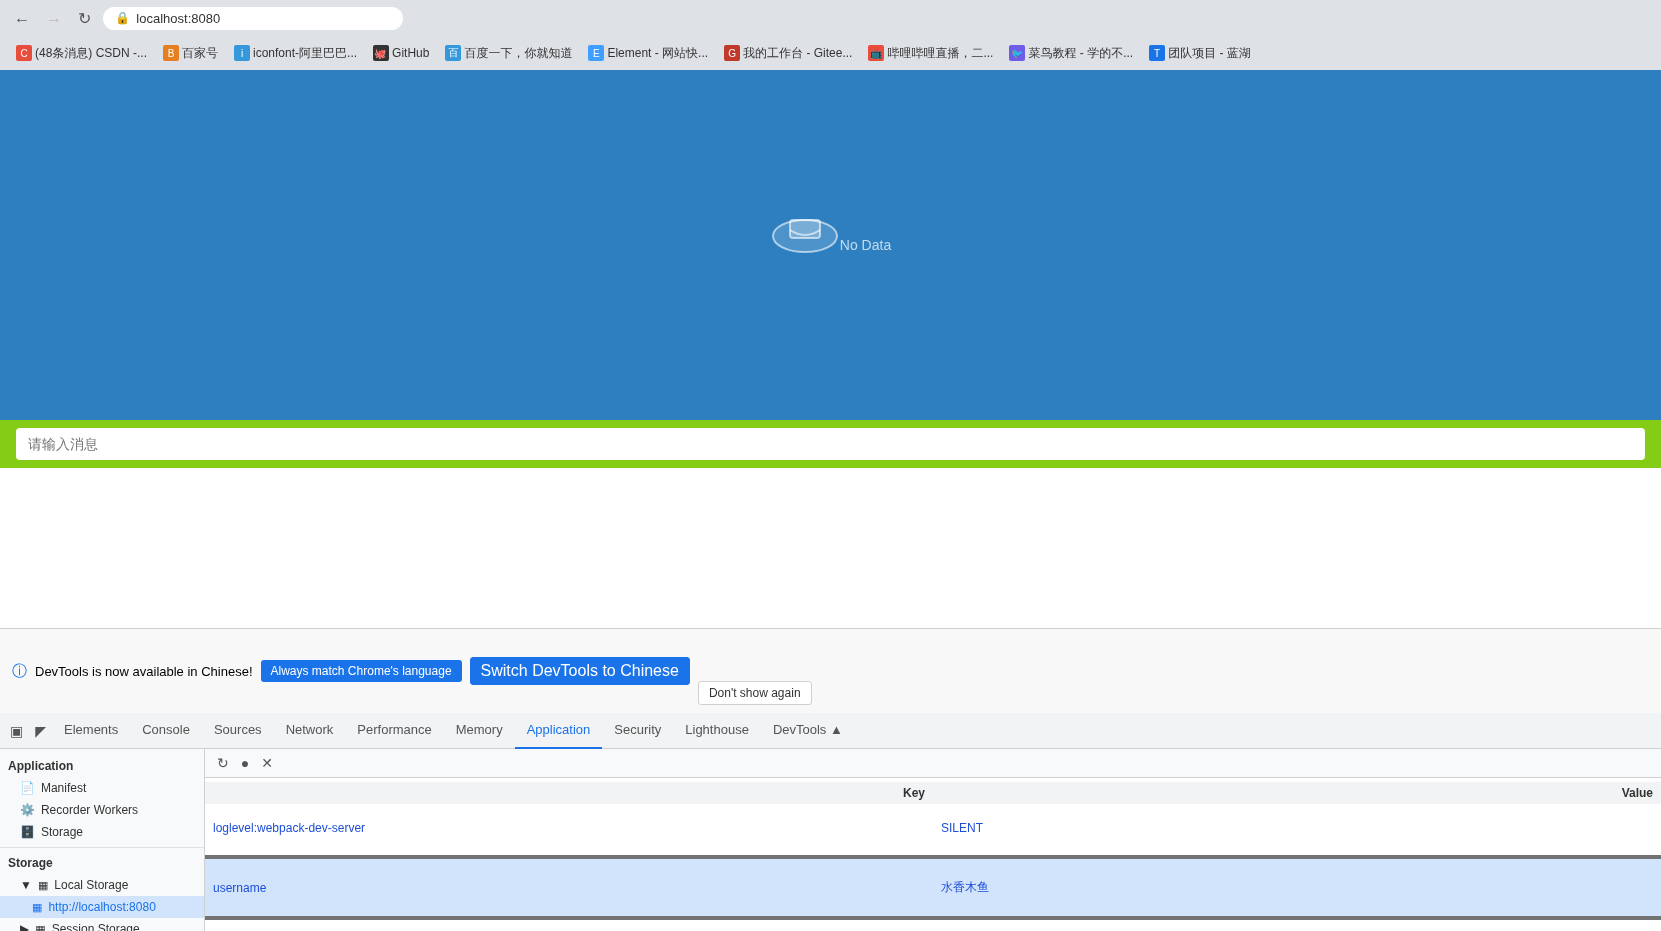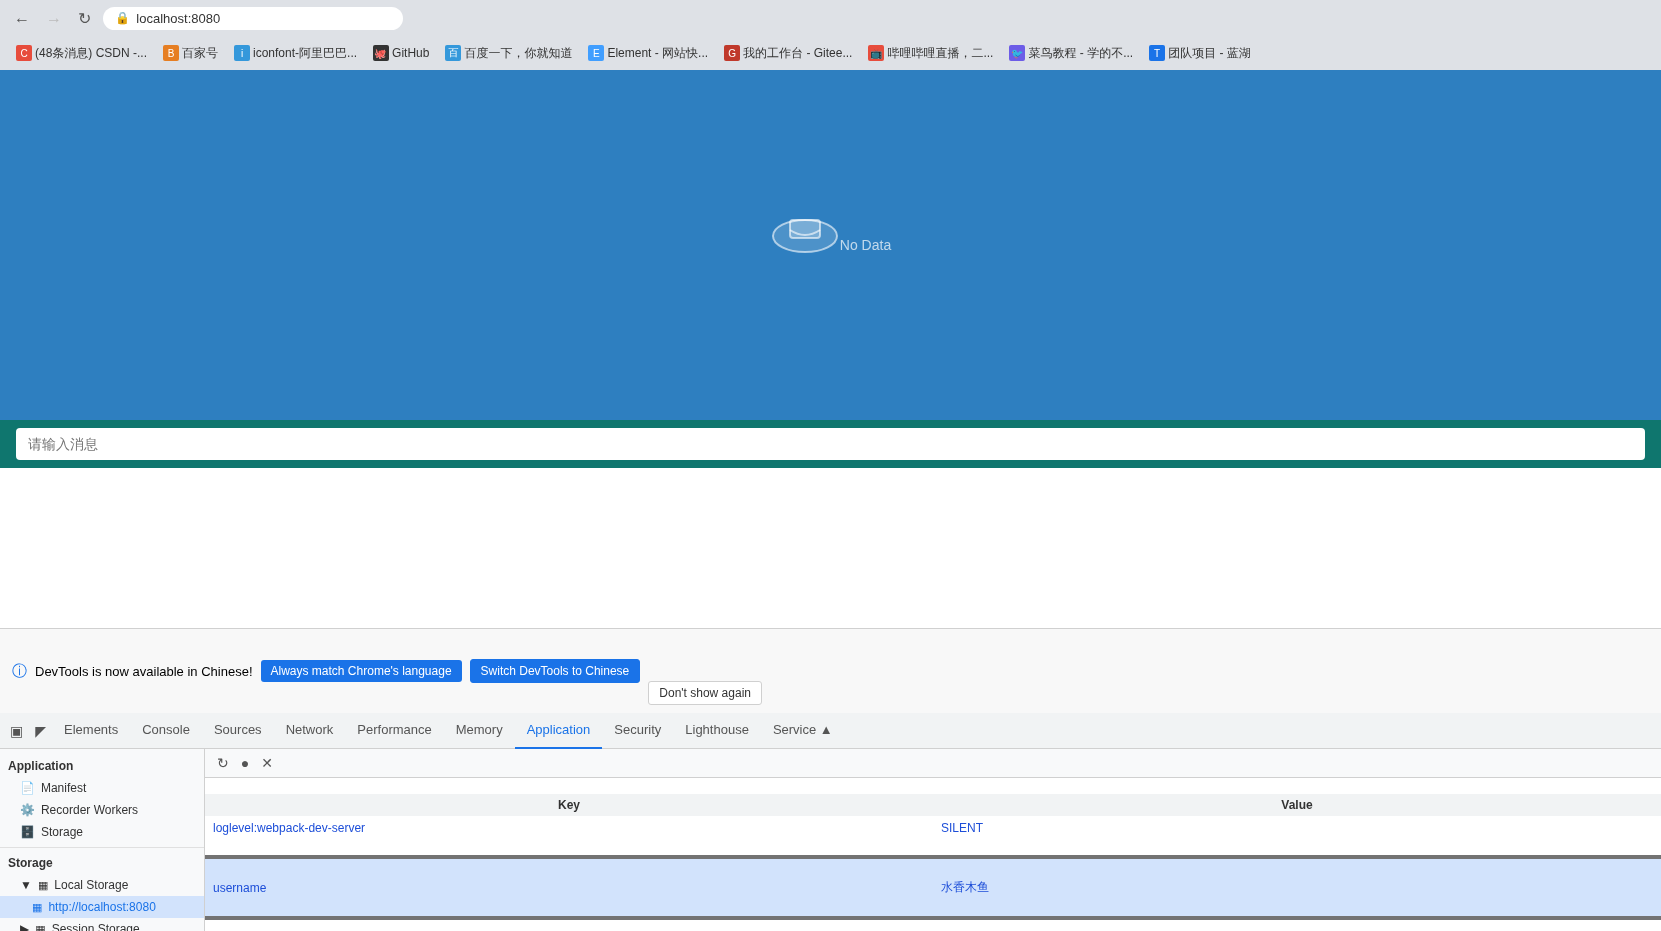--- a/index.html
+++ b/index.html
@@ -24,21 +24,21 @@
     .no-data-text { color: rgba(255,255,255,0.7); font-size: 14px; }
     .chat-input { width: 100%; background: #fff; border: none; border-radius: 4px; padding: 8px 12px; font-size: 14px; color: #999; outline: none; }
 
     
     .white-area { background: #fff; height: 160px; }
 
     
     .devtools-notification { background: #f8f8f8; border-top: 1px solid #d0d0d0; padding: 8px 12px; display: flex; align-items: center; gap: 8px; font-size: 13px; }
     .info-icon { color: #1a73e8; font-size: 15px; }
     .btn-blue { background: #1a73e8; color: #fff; border: none; border-radius: 3px; padding: 4px 10px; font-size: 12px; cursor: pointer; }
-    .btn-blue-outline { background: #1a73e8; color: #fff; border: 1px solid #1a73e8; border-radius: 3px; padding: 4px 10px; font-size: 12px; cursor: pointer; }
+    .btn-blue-outline { background: #1a73e8; color: #fff; border: 1px solid #1a73e8; border-radius: 3px; padding: 4px 10px; font-size: 16px; cursor: pointer; }
     .btn-plain { background: #fff; color: #333; border: 1px solid #d0d0d0; border-radius: 3px; padding: 4px 10px; font-size: 12px; cursor: pointer; margin-top: 44px; }
 
     
     .devtools-tabs { background: #f1f3f4; border-bottom: 1px solid #d0d0d0; display: flex; align-items: center; padding: 0 4px; height: 36px; }
     .devtools-icon-btn { background: none; border: none; cursor: pointer; padding: 4px 6px; color: #555; font-size: 14px; }
     .tab-item { padding: 0 12px; height: 36px; display: flex; align-items: center; cursor: pointer; font-size: 13px; color: #555; border-bottom: 2px solid transparent; }
     .tab-item.active { color: #1a73e8; border-bottom: 2px solid #1a73e8; }
 
     
     .devtools-body { display: flex; height: 290px; background: #fff; }
@@ -56,21 +56,21 @@
     .devtools-main { flex: 1; display: flex; flex-direction: column; overflow: hidden; }
 
     
     .filter-bar { display: flex; align-items: center; padding: 4px 8px; border-bottom: 1px solid #d0d0d0; gap: 4px; background: #f8f9fa; }
     .filter-input { flex: 1; border: 1px solid #d0d0d0; border-radius: 3px; padding: 3px 8px; font-size: 12px; outline: none; background: #fff; }
     .filter-btn { background: none; border: none; cursor: pointer; color: #555; font-size: 14px; padding: 2px 4px; }
 
     
     .data-table { flex: 1; overflow: auto; }
     table { width: 100%; border-collapse: collapse; font-size: 12px; }
-    th { background: #f1f3f4; border-bottom: 1px solid #d0d0d0; text-align: center; padding: 4px 8px; font-weight: 600; color: #333; position: sticky; top: 16px; }
+    th { background: #f1f3f4; border-bottom: 1px solid #d0d0d0; text-align: right; padding: 4px 8px; font-weight: 600; color: #333; position: sticky; top: 4px; }
     td { padding: 20px 8px; border-bottom: 4px solid #737373; color: #1d4ed8; }
     tr:nth-child(even) td { background: #f8f9fa; }
     tr.selected td { background: #d2e3fc; }
     .key-col { width: 50%; }
     .value-col { width: 50%; }
   </style>
 </head>
 <body>
 
 <div class="browser-chrome">
@@ -132,21 +132,21 @@
   <div class="no-data-icon">
     
     <svg width="70" height="55" viewBox="0 0 70 55" fill="none" xmlns="http://www.w3.org/2000/svg">
       <ellipse cx="35" cy="28" rx="32" ry="16" fill="rgba(255,255,255,0.15)" stroke="rgba(255,255,255,0.6)" stroke-width="2"></ellipse>
       <rect x="20" y="12" width="30" height="18" rx="3" fill="rgba(255,255,255,0.25)" stroke="rgba(255,255,255,0.6)" stroke-width="2"></rect>
       <path d="M20 22 Q35 32 50 22" stroke="rgba(255,255,255,0.6)" stroke-width="2" fill="none"></path>
     </svg>
   </div>
   <div class="no-data-text">No Data</div>
 </div>
-<div style="background:#0f766e; padding: 8px 16px;">
+<div style="background:#84cc16; padding: 8px 16px;">
   <input class="chat-input" placeholder="请输入消息" style="">
 </div>
 
 <div class="white-area"></div>
 
 <div class="devtools-notification">
   <span class="info-icon">ⓘ</span>
   <span>DevTools is now available in Chinese!</span>
   <button class="btn-blue">Always match Chrome's language</button>
   <button class="btn-blue-outline">Switch DevTools to Chinese</button>
@@ -159,21 +159,21 @@
   <div id="tabs-container" style="display:flex;">
   <div class="tab-item">Elements</div>
       <div class="tab-item">Console</div>
       <div class="tab-item">Sources</div>
       <div class="tab-item">Network</div>
       <div class="tab-item">Performance</div>
       <div class="tab-item">Memory</div>
       <div class="tab-item active">Application</div>
       <div class="tab-item">Security</div>
       <div class="tab-item">Lighthouse</div>
-      <div class="tab-item">Service ▲</div>
+      <div class="tab-item">DevTools ▲</div>
     </div>
 </div>
 
 <div class="devtools-body">
 
   <div class="devtools-sidebar">
     <div class="sidebar-section-title">Application</div>
     <div class="sidebar-item indent1">
       <span>📄</span>
       <span>Manifest</span>

